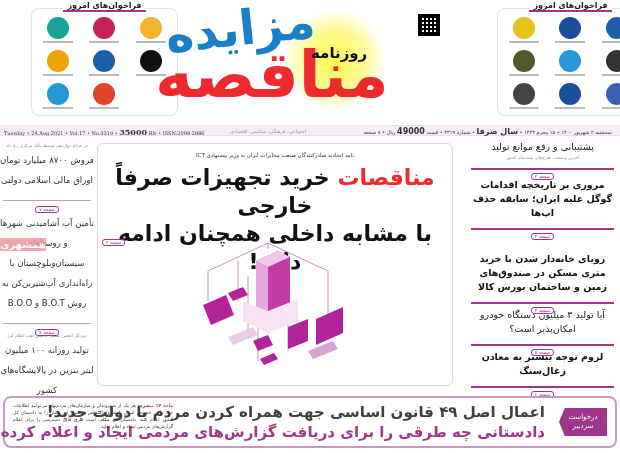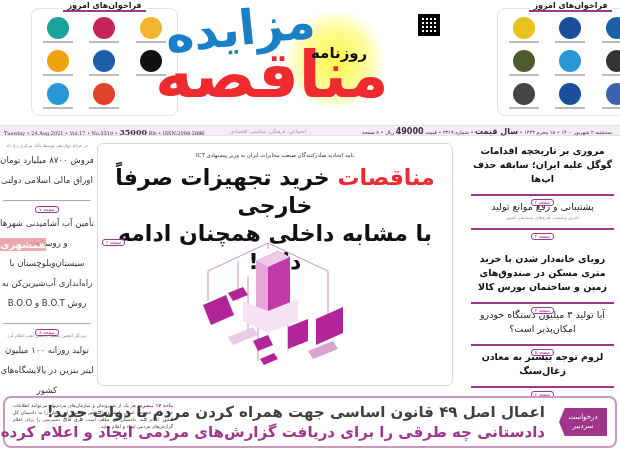--- a/index.html
+++ b/index.html
@@ -158,21 +158,21 @@
 
 <div class="infobar">
   <div class="info-left">
     <span>Tuesday • 24.Aug.2021 • Vol.17 • No.3319 •</span>
     <b>35000</b>
     <span>Rls • ISSN:2008-2886</span>
   </div>
   <div class="info-center">اجتماعی، فرهنگی، سیاسی، اقتصادی</div>
   <div class="info-right">
     <span>سه‌شنبه ۲ شهریور ۱۴۰۰ • ۱۵ محرم ۱۴۴۳ •</span>
-    <b>سال قیمت</b>
+    <b>سال صرفا</b>
     <span>• شماره ۳۳۱۹ • قیمت</span>
     <b>49000</b>
     <span>ریال • ۸ صفحه</span>
   </div>
 </div>
 
 <div class="leftcol">
   <div>
     <div class="kicker">در حراج دوازدهم توسط بانک مرکزی رخ داد</div>
     <div class="lstory">فروش ۸۷۰۰ میلیارد تومان اوراق مالی اسلامی دولتی</div>
@@ -217,26 +217,26 @@
     <polygon points="30,52 45,46 50,54 35,60" fill="#b3239a"></polygon>
     <polygon points="55,100 70,94 75,104 60,110" fill="#b3239a"></polygon>
     <polygon points="62,118 76,112 80,118 66,124" fill="#b3239a"></polygon>
     <polygon points="110,110 135,100 140,108 115,118" fill="#d9a3d0"></polygon>
     <polygon points="30,96 55,86 60,94 35,104" fill="#e8cde4"></polygon>
   </svg>
 </div>
 
 <div class="rightcol">
   <div>
-    <div class="rstory">مروری بر تاریخچه اقدامات گوگل علیه ایران؛ سابقه حذف اپ‌ها</div>
-    <div class="rsep"><span class="pg">صفحه ۲</span></div>
-  </div>
-  <div>
     <div class="rstory light" style="padding-top:0;">پشتیبانی و رفع موانع تولید</div>
     <div class="rsub">آخرین وضعیت طرح‌های نیمه‌تمام کشور</div>
+    <div class="rsep"><span class="pg">صفحه ۲</span></div>
+  </div>
+  <div>
+    <div class="rstory">مروری بر تاریخچه اقدامات گوگل علیه ایران؛ سابقه حذف اپ‌ها</div>
     <div class="rsep"><span class="pg">صفحه ۲</span></div>
   </div>
   <div>
     <div class="rstory" style="padding-top:0;margin-top:20px;">رویای خانه‌دار شدن با خرید متری مسکن در صندوق‌های زمین و ساختمان بورس کالا</div>
     <div class="rsep"><span class="pg">صفحه ۴</span></div>
   </div>
   <div>
     <div class="rstory light" style="padding-top:0;">آیا تولید ۳ میلیون دستگاه خودرو امکان‌پذیر است؟</div>
     <div class="rsep"><span class="pg">صفحه ۵</span></div>
   </div>

